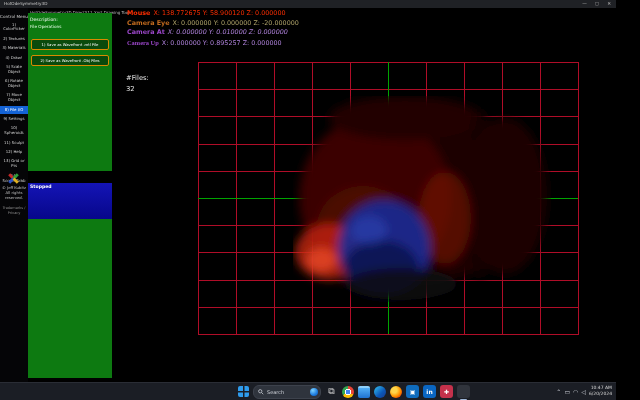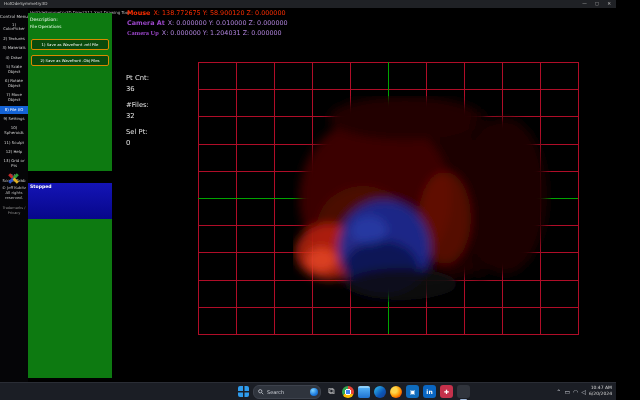--- a/index.html
+++ b/index.html
@@ -102,22 +102,23 @@
   <svg class="abs xlogo" style="left:14px;top:9px" width="12" height="12" viewBox="0 0 12 12">
     <path d="M2 2 L6 6" stroke="#c62828" stroke-width="2.6"></path>
     <path d="M10 2 L6 6" stroke="#2e9e3a" stroke-width="2.6"></path>
     <path d="M2 10 L6 6" stroke="#2a52c6" stroke-width="2.6"></path>
     <path d="M10 10 L6 6" stroke="#e0b020" stroke-width="2.6"></path>
   </svg>
   <div class="abs" id="app-title">HotOdeSymmetry3D DirectX11 Xprt Drawing Tools</div>
 
   <div class="abs" id="readout">
       <div class="ro-line"><b style="color: rgb(255, 46, 0);">Mouse</b><span style="color: rgb(255, 46, 0);">X: 138.772675 Y: 58.900120 Z: 0.000000</span></div>
-      <div class="ro-line"><b style="color: rgb(154, 70, 200);">Camera At</b><span style="color: rgb(176, 131, 221);">X: 0.000000 Y: 0.010000 Z: 0.000000</span></div>
-      <div class="ro-line"><b style="color: rgb(154, 70, 200); font-family: Liberation Serif, serif;">Camera Up</b><span style="color: rgb(176, 131, 221);">X: 0.000000 Y: 1.204031 Z: 0.000000</span></div>
+      <div class="ro-line"><b style="color: rgb(192, 106, 30);">Camera Eye</b><span style="color: rgb(176, 164, 106);">X: 0.000000 Y: 0.000000 Z: -20.000000</span></div>
+      <div class="ro-line"><b style="color: rgb(154, 70, 200);">Camera At</b><span style="color: rgb(176, 131, 221); font-style: italic;">X: 0.000000 Y: 0.010000 Z: 0.000000</span></div>
+      <div class="ro-line"><b style="color: rgb(154, 70, 200); font-family: Liberation Serif, serif;">Camera Up</b><span style="color: rgb(176, 131, 221);">X: 0.000000 Y: 0.895257 Z: 0.000000</span></div>
     </div>
 
   <div class="abs" id="sidebar"></div>
   <div class="abs" id="side-header">Control Menu</div>
   <div class="abs" id="sidebar-items">
       <div class="side-item">1) ColorPicker</div>
       <div class="side-item">2) Textures</div>
       <div class="side-item">3) Materials</div>
       <div class="side-item">4) Draw!</div>
       <div class="side-item">5) Scale Object</div>
@@ -150,30 +151,22 @@
   </div>
 
   <div class="abs" id="status-bar">
     <div class="abs" id="status-text">Stopped</div>
   </div>
 
   <div class="abs" id="panel-bottom"></div>
 
   <div class="abs" id="stats">
       <div class="stat">
-        <div class="lab">Pt Cnt:</div>
-        <div class="val">36</div>
-      </div>
-      <div class="stat">
         <div class="lab">#Files:</div>
         <div class="val">32</div>
-      </div>
-      <div class="stat">
-        <div class="lab">Sel Pt:</div>
-        <div class="val">0</div>
       </div>
     </div>
 
   <div class="abs" id="grid"></div>
   <div class="abs" id="axis-h"></div>
   <div class="abs" id="axis-v"></div>
 
   <svg class="abs" id="mesh" width="258" height="206" viewBox="0 0 258 206">
     <defs>
         <filter id="soft" x="-30%" y="-30%" width="160%" height="160%">

